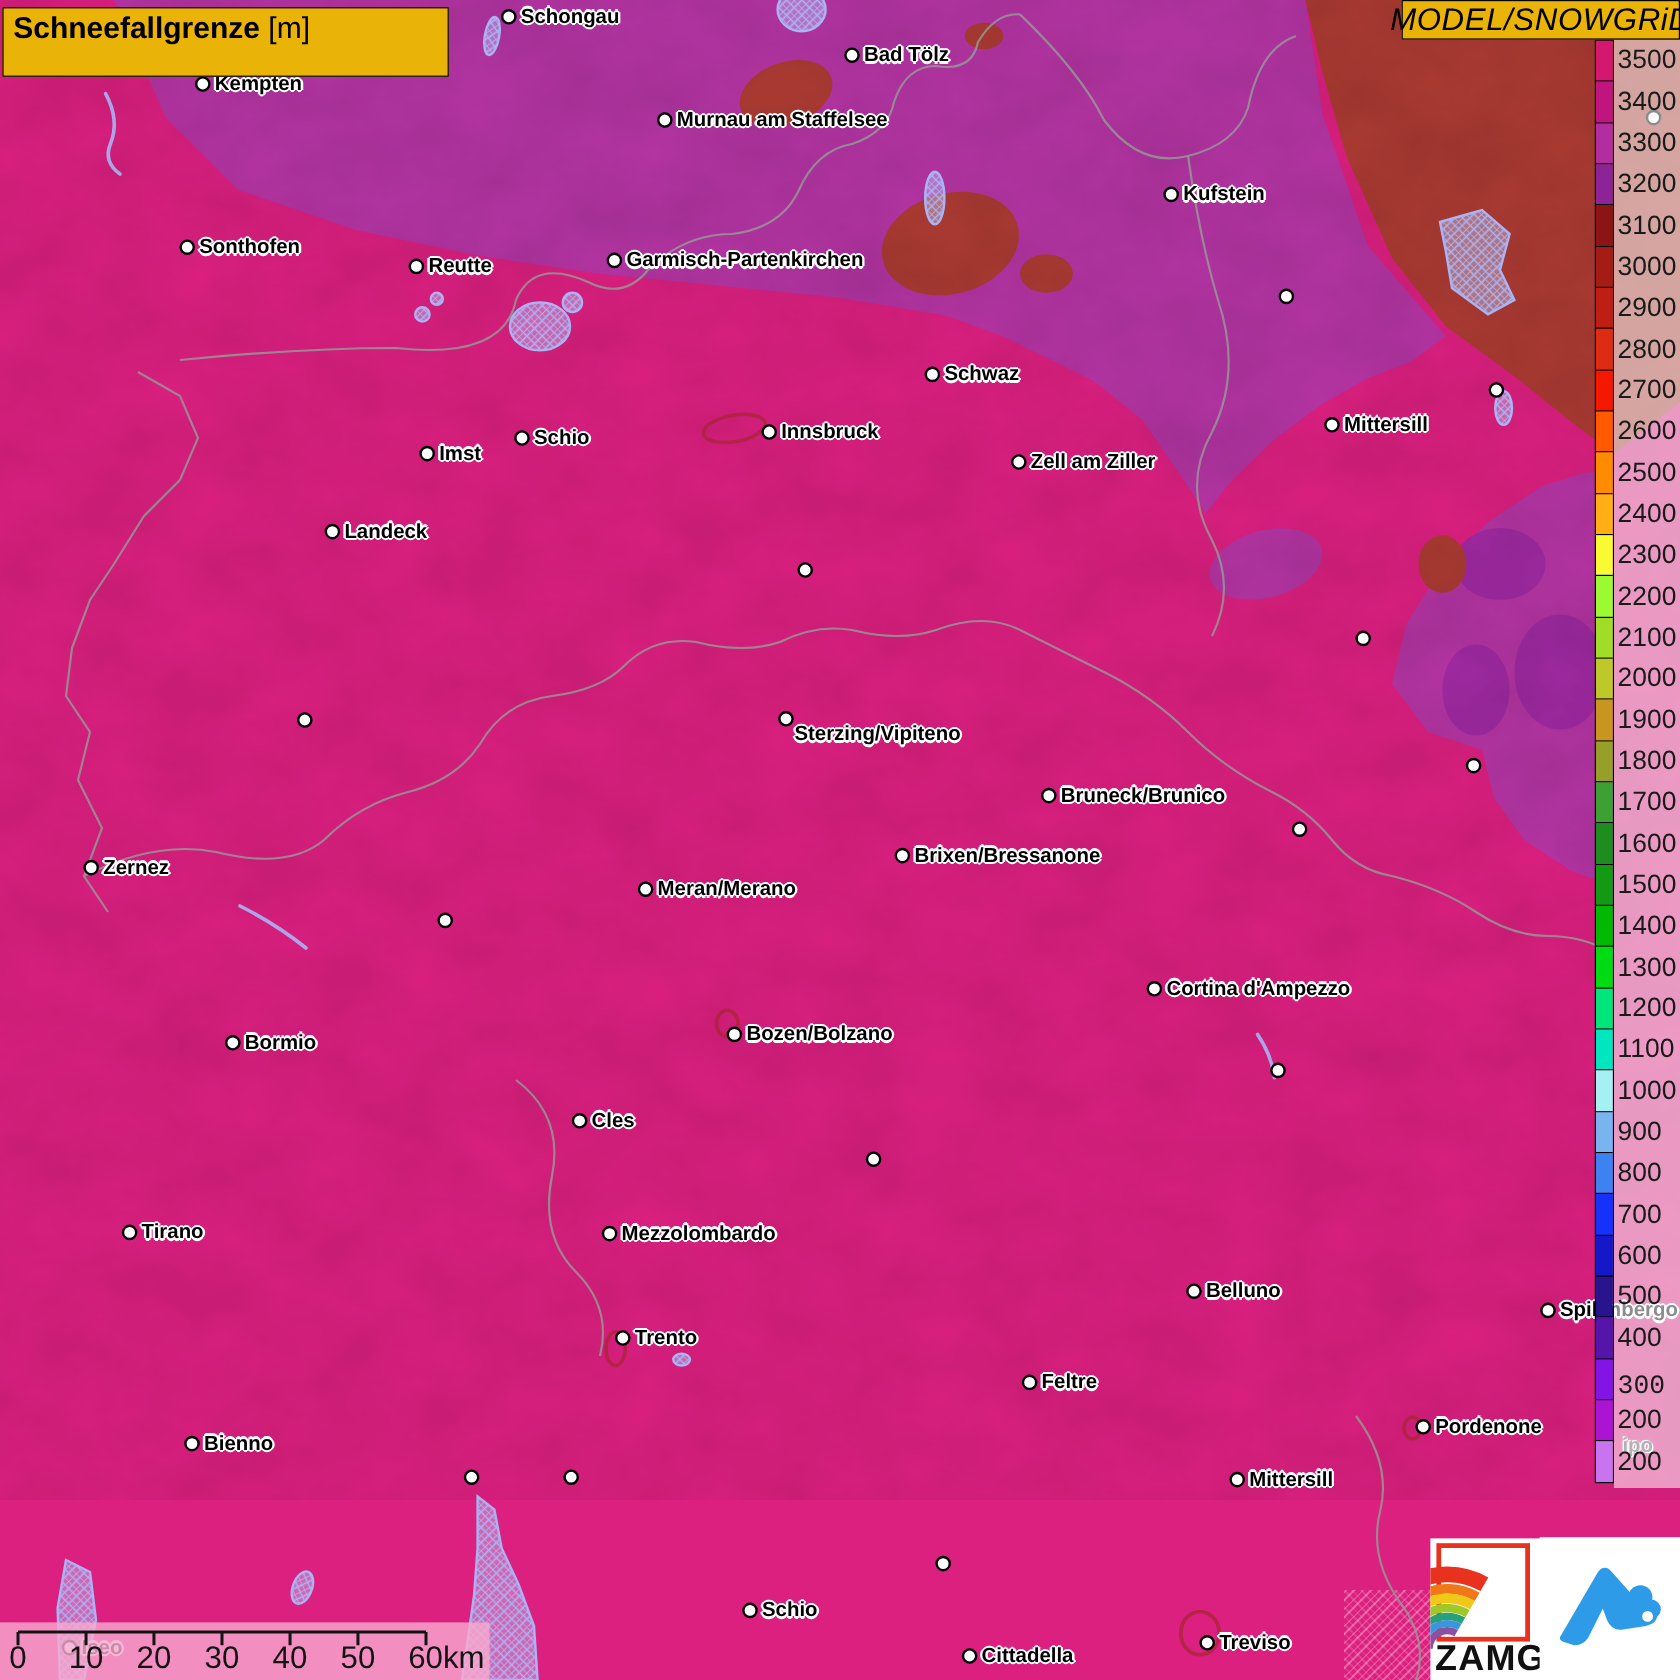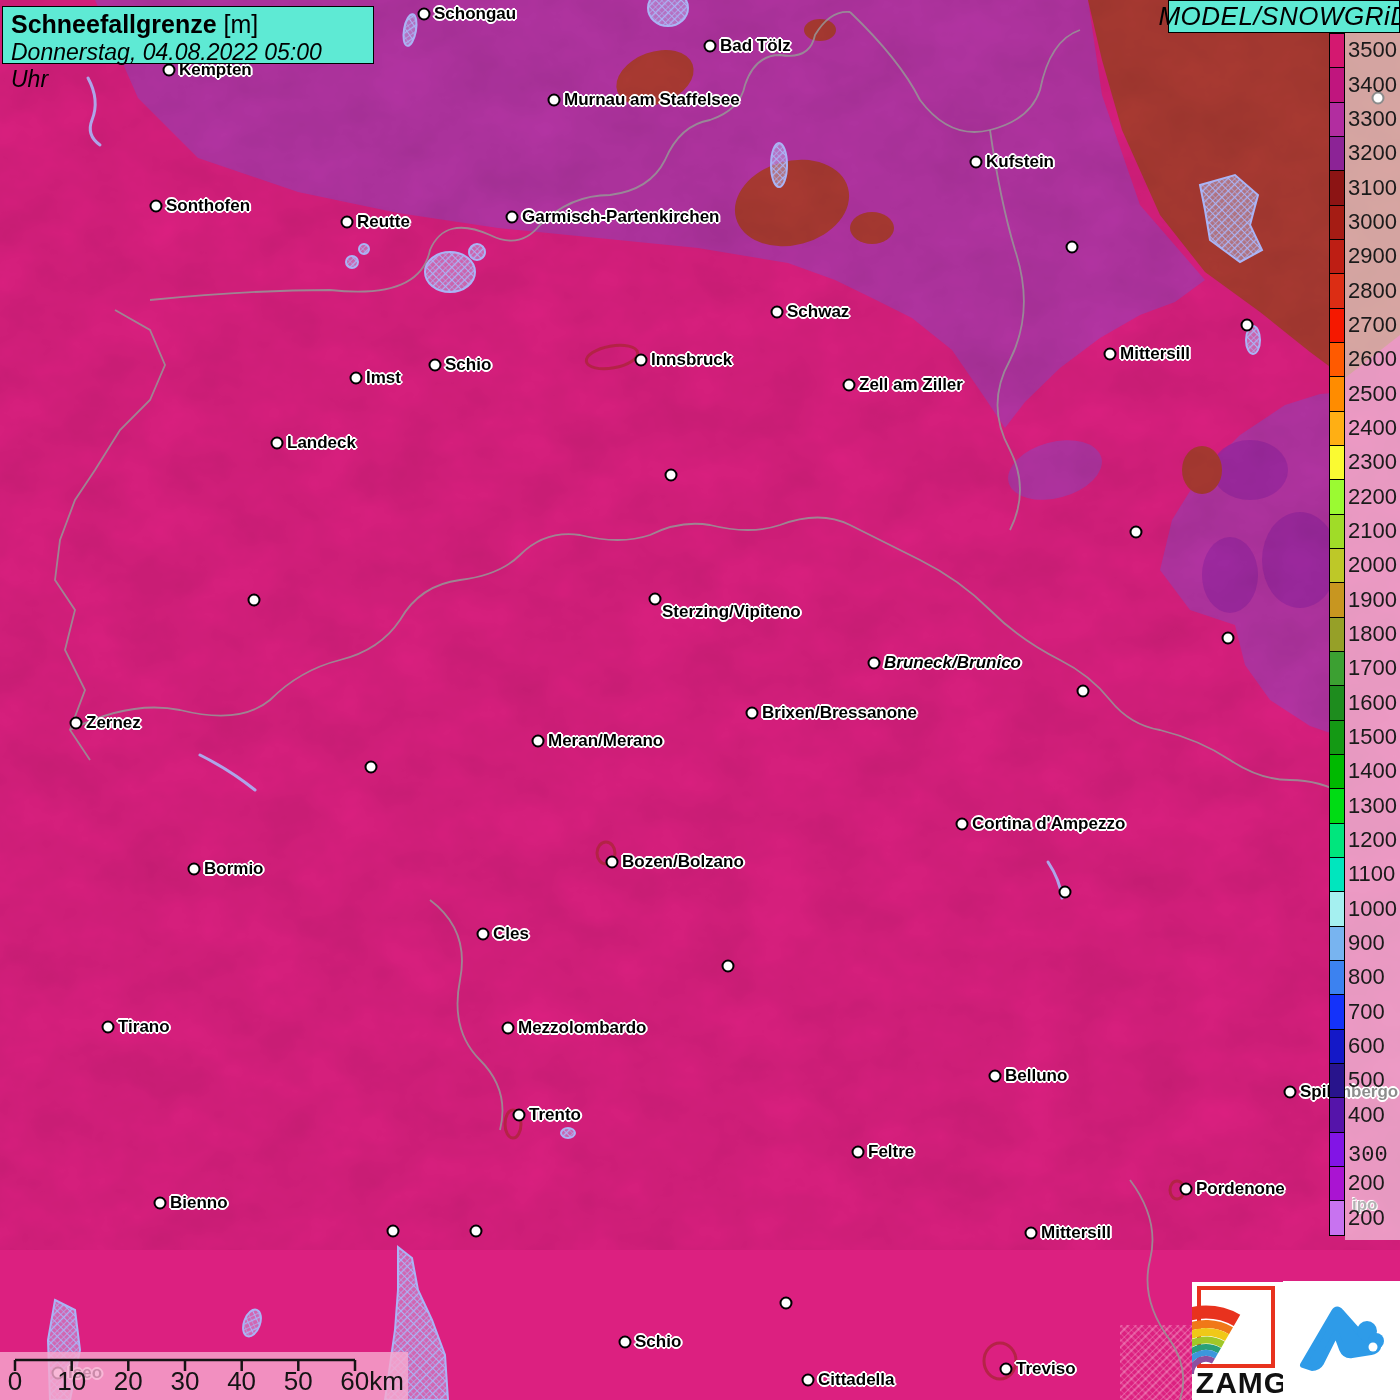--- a/index.html
+++ b/index.html
@@ -31,21 +31,21 @@
   #label-strip{position:absolute;left:1345px;top:33px;width:55px;height:1207px;
                background:rgba(255,255,255,0.55);z-index:3;}
   #colorbar{position:absolute;left:1329px;top:33px;width:14px;z-index:4;
             border:1px solid #000;box-sizing:content-box;}
   .cb-seg{width:14px;border-bottom:1px solid #000;box-sizing:border-box;}
   .cb-seg:last-child{border-bottom:none;}
   #cb-labels{position:absolute;left:1348px;top:0;z-index:4;}
   .cb-label{position:absolute;font-size:22px;color:#1a1a1a;transform:translateY(-50%);}
 
   
-  .white-box{position:absolute;background:#5eead4;border:1px solid #000;z-index:6;box-sizing:border-box;}
+  .white-box{position:absolute;background:#eab308;border:1px solid #000;z-index:6;box-sizing:border-box;}
   #title-box{left:2px;top:6px;width:372px;height:58px;padding:3px 8px;}
   #title-line1{font-size:25px;font-weight:bold;color:#000;}
   #title-line1 .unit{font-weight:normal;}
   #title-line2{font-size:23px;font-style:italic;color:#000;}
   #model-box{left:1168px;top:0;width:232px;height:33px;display:flex;align-items:center;
              justify-content:center;}
   #model-box span{font-size:26px;font-style:italic;color:#000;letter-spacing:.5px;}
 
   
   #scalebar{position:absolute;left:0;top:1352px;width:408px;height:48px;
@@ -214,21 +214,21 @@
       </div>
       <div class="city">
         <div class="city-dot" style="left: 655px; top: 599px;"></div>
         <div class="city-label" style="left: 662px; top: 602px;">Sterzing/Vipiteno</div>
       </div>
       <div class="city">
         <div class="city-dot" style="left: 1228px; top: 638px;"></div>
       </div>
       <div class="city">
         <div class="city-dot" style="left: 874px; top: 663px;"></div>
-        <div class="city-label" style="left: 884px; top: 663px; transform: translateY(-50%); font-style: italic;">Bruneck/Brunico</div>
+        <div class="city-label" style="left: 884px; top: 663px; transform: translateY(-50%);">Bruneck/Brunico</div>
       </div>
       <div class="city">
         <div class="city-dot" style="left: 1083px; top: 691px;"></div>
       </div>
       <div class="city">
         <div class="city-dot" style="left: 76px; top: 723px;"></div>
         <div class="city-label" style="left: 86px; top: 723px; transform: translateY(-50%);">Zernez</div>
       </div>
       <div class="city">
         <div class="city-dot" style="left: 752px; top: 713px;"></div>
@@ -408,21 +408,20 @@
       <span class="cb-label" style="top: 1155px; font-family: Liberation Mono, monospace;">300</span>
       <span class="cb-label" style="top: 1183.39px;">200</span>
       <span class="cb-label" style="top: 1217.73px;">200</span>
     </div>
 
   <div id="title-box" class="white-box">
     <div id="title-line1">
       <span>Schneefallgrenze</span>
       <span class="unit">[m]</span>
     </div>
-    <div id="title-line2">Donnerstag, 04.08.2022 05:00 Uhr</div>
   </div>
 
   <div id="model-box" class="white-box">
     <span>MODEL/SNOWGRiD</span>
   </div>
 
   <div id="scalebar">
     <svg width="408" height="48">
       <path d="M15,8 L355,8" stroke="#141414" stroke-width="2.5" fill="none"></path>
       <path d="M15,8 L15,19 M71.7,8 L71.7,19 M128.3,8 L128.3,19 M185,8 L185,19 M241.7,8 L241.7,19 M298.3,8 L298.3,19 M355,8 L355,19" stroke="#141414" stroke-width="2.5"></path>

